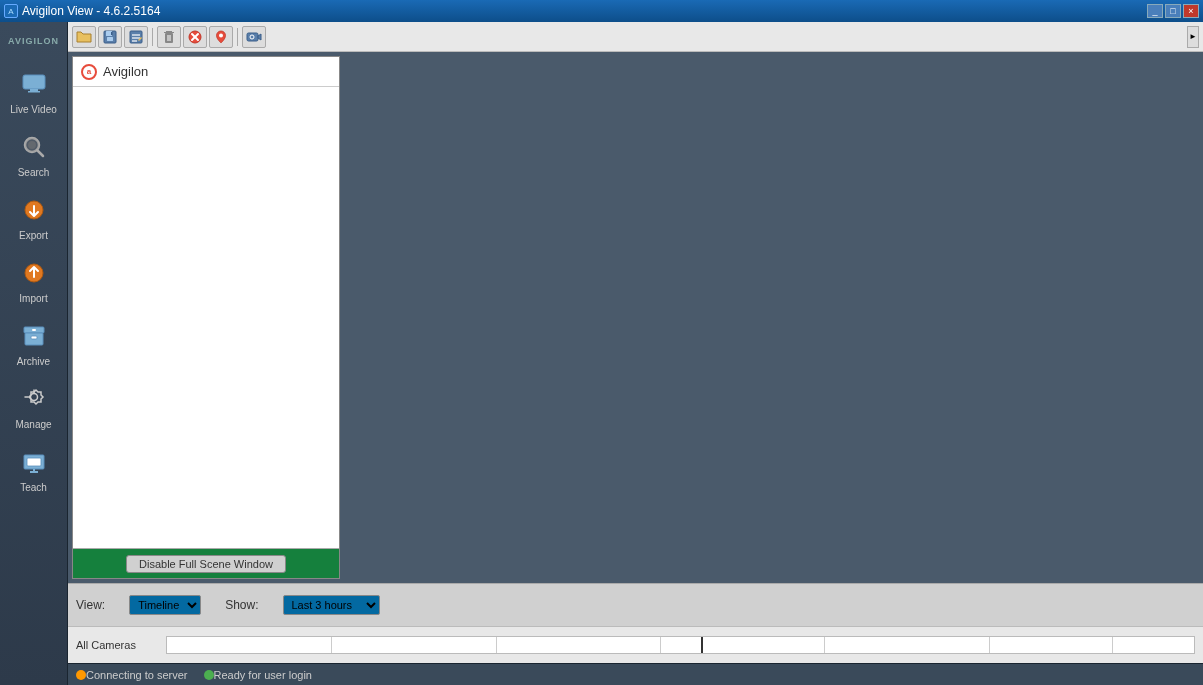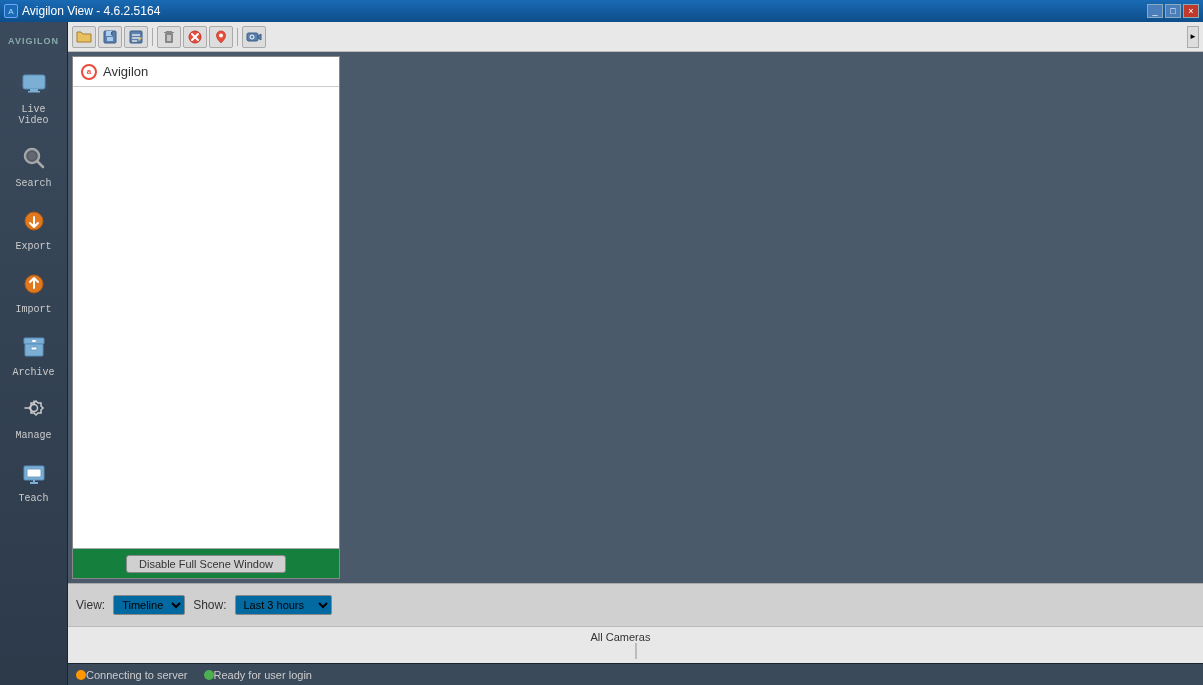--- a/index.html
+++ b/index.html
@@ -107,21 +107,20 @@
       height: 36px;
       display: flex;
       align-items: center;
       justify-content: center;
     }
     .sidebar-item .label {
       color: #ccc;
       font-size: 10px;
       margin-top: 2px;
       text-align: center;
-      font-family: Liberation Mono, monospace;
     }
 
     
     #content-area {
       flex: 1;
       display: flex;
       flex-direction: column;
       background: #4a5a6b;
     }
 
@@ -247,21 +246,21 @@
       display: flex;
       flex-direction: column;
     }
     #timeline-controls {
       height: 44px;
       background: #d0d0d0;
       border-bottom: 1px solid #bbb;
       display: flex;
       align-items: center;
       padding: 0 8px;
-      gap: 8px;
+      gap: 24px;
     }
     .control-label {
       font-size: 12px;
       color: #333;
       font-weight: 500;
     }
     .control-select {
       height: 20px;
       padding: 0 4px;
       border: 1px solid #888;
@@ -274,21 +273,20 @@
       flex: 1;
       display: flex;
       flex-direction: column;
       background: #e8e8e8;
       padding: 4px 8px;
     }
     .track-row {
       display: flex;
       align-items: center;
       height: 28px;
-      flex-direction: column;
     }
     .track-label {
       width: 90px;
       font-size: 11px;
       color: #333;
       font-weight: 500;
       flex-shrink: 0;
     }
     .track-timeline {
       flex: 1;

